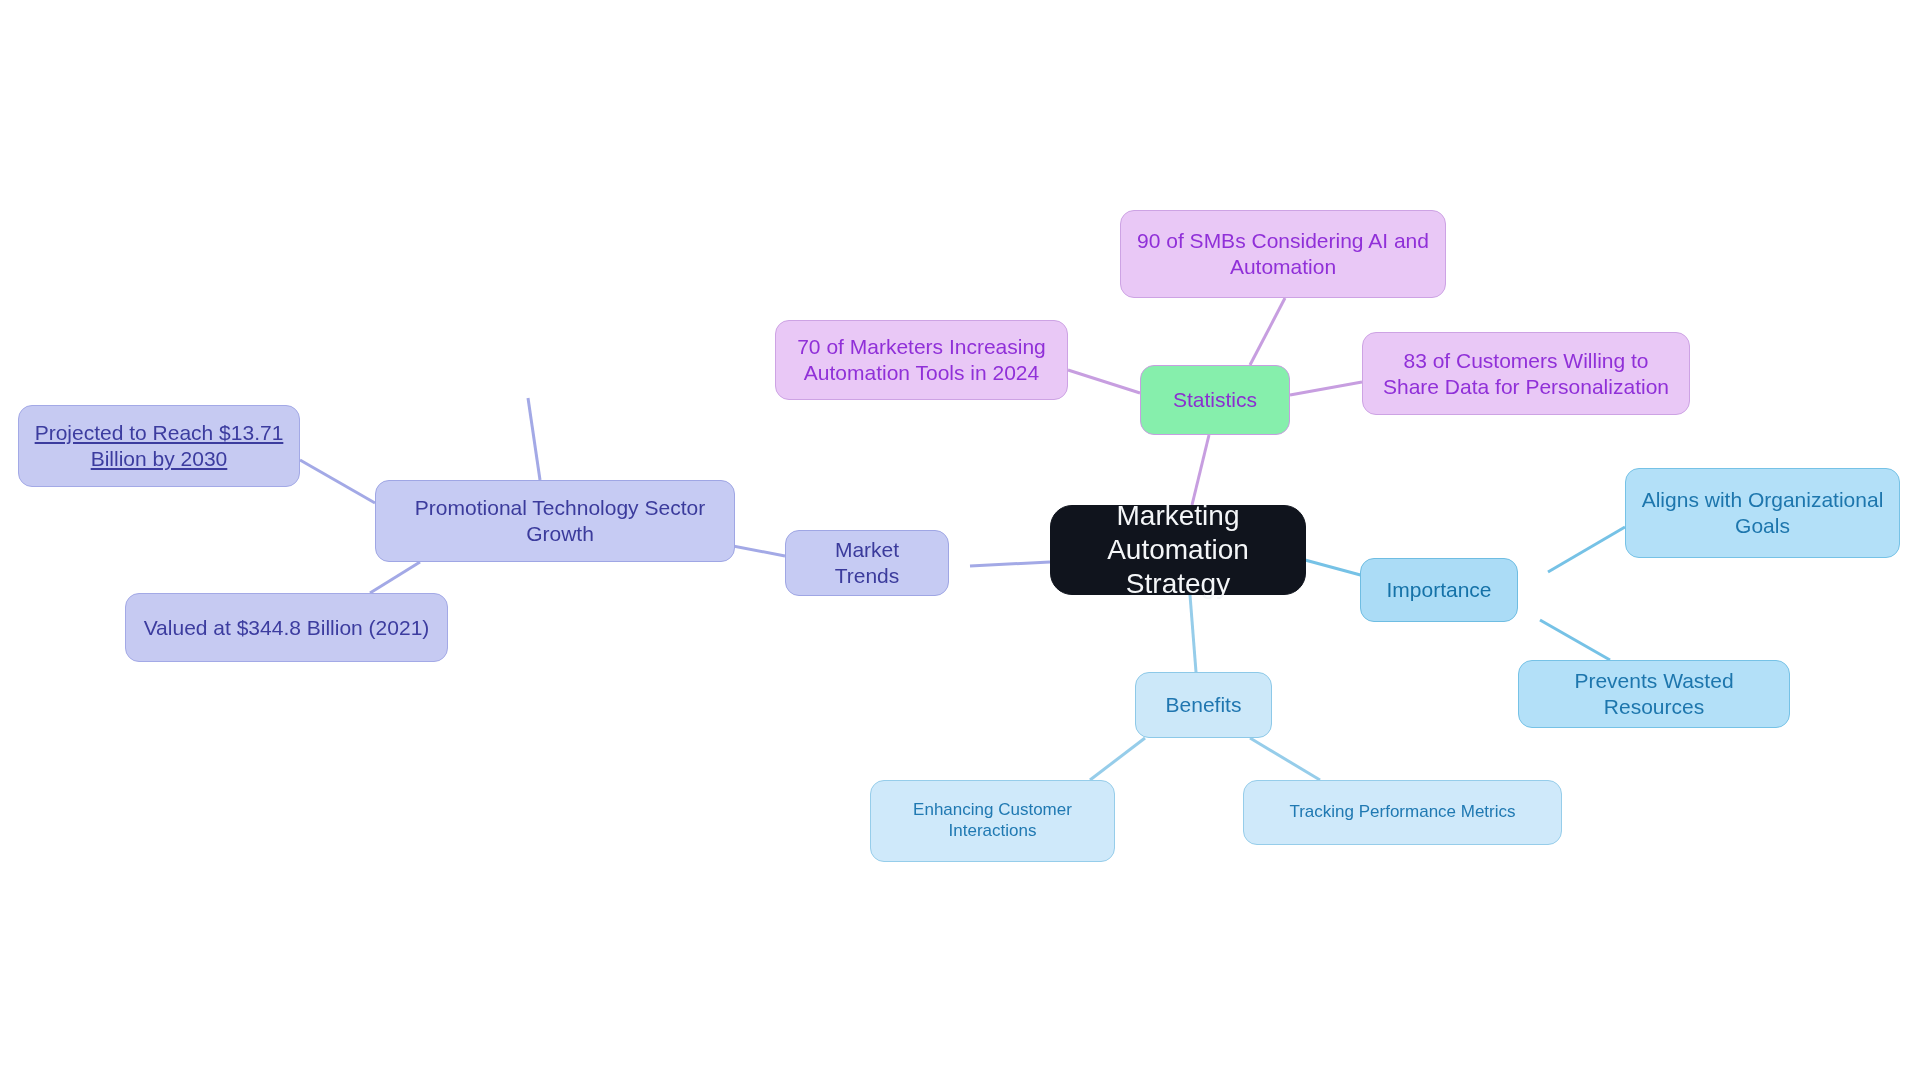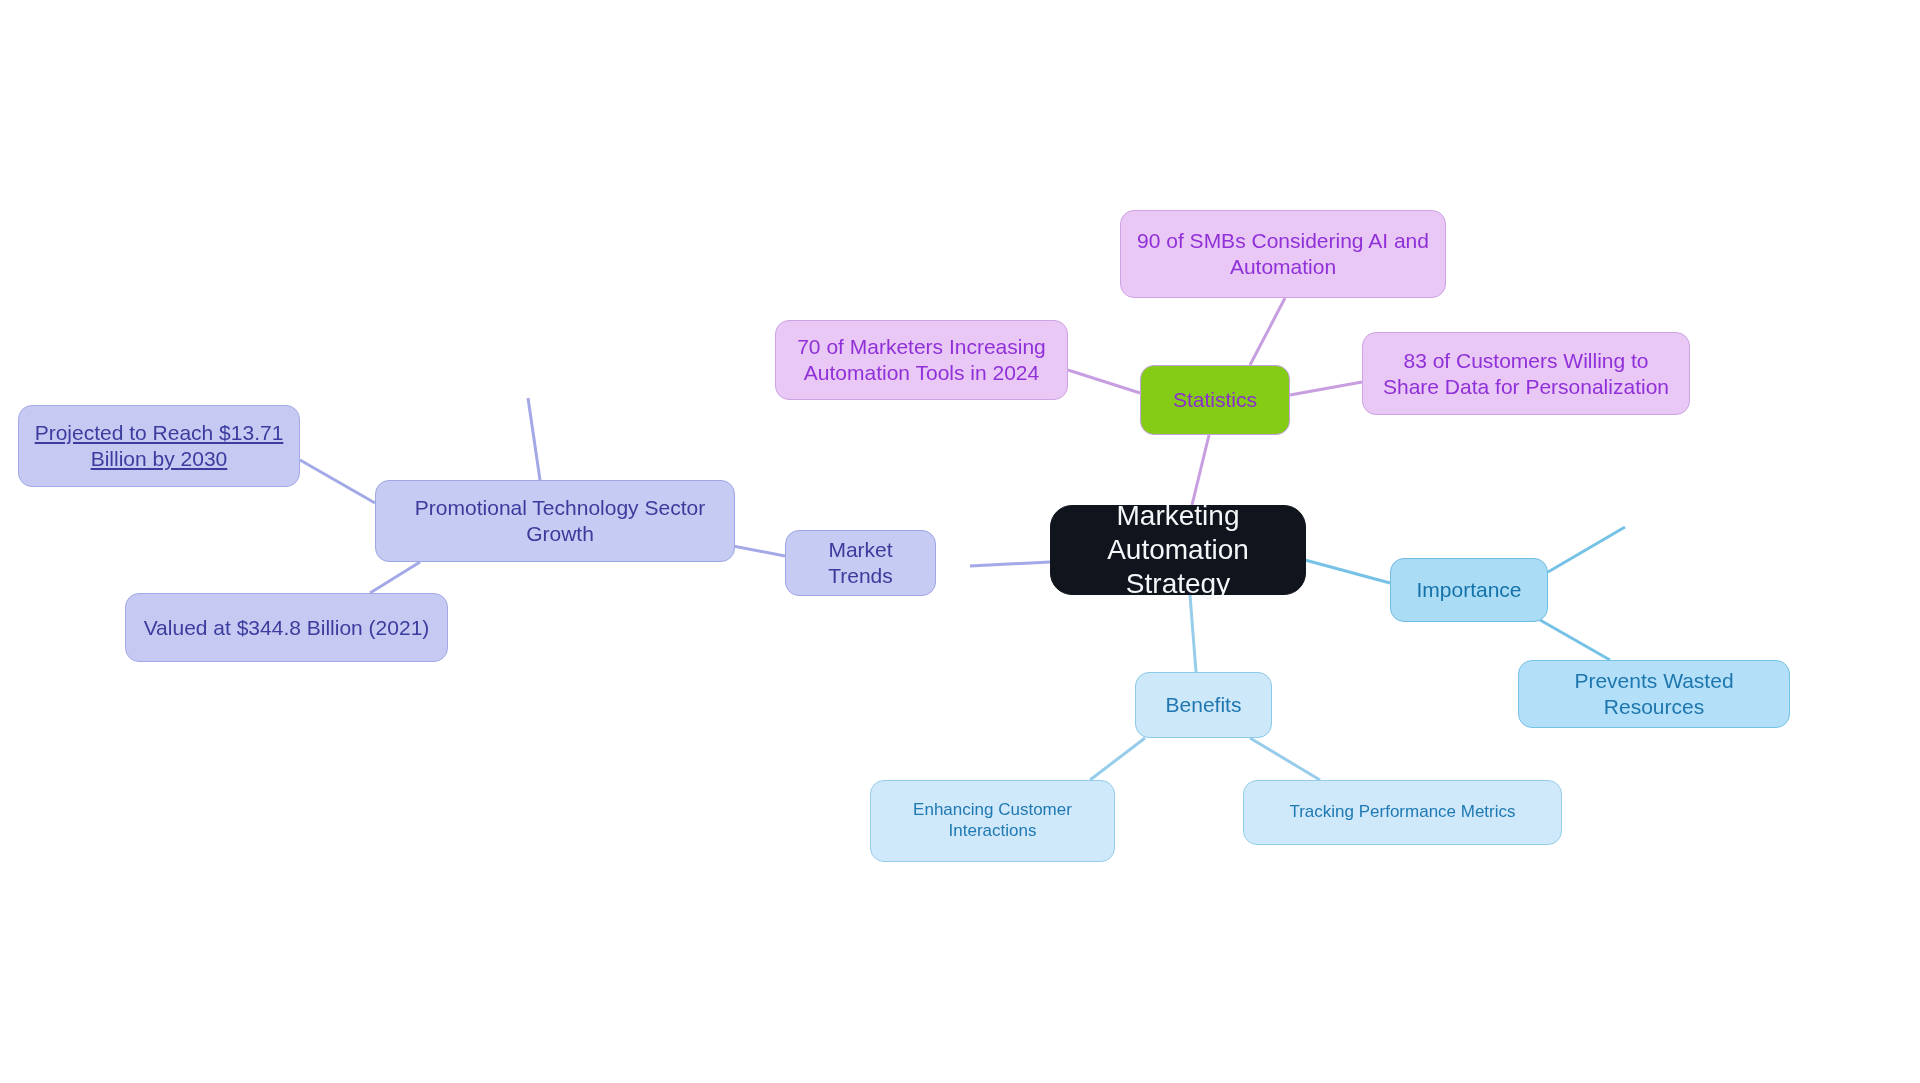--- a/index.html
+++ b/index.html
@@ -42,21 +42,21 @@
     white-space: pre-line;
   }
   .node.root {
     background: #10141d;
     border-color: #10141d;
     color: #f4f6f8;
     font-size: 28px;
     border-radius: 22px;
   }
   .node.branch-purple {
-    background: #84cc16;
+    background: #86efac;
     border-color: #c79ee0;
     color: #8b2fd0;
     font-size: 21px;
   }
   .node.leaf-purple {
     background: #e9c8f6;
     border-color: #cda3e4;
     color: #9030d8;
     font-size: 21px;
   }
@@ -142,33 +142,35 @@
 
   <div class="node leaf-purple" style="left:1120px; top:210px; width:326px; height:88px;">90 of SMBs Considering AI and
 Automation</div>
 
   <div class="node leaf-purple" style="left:775px; top:320px; width:293px; height:80px;">70 of Marketers Increasing
 Automation Tools in 2024</div>
 
   <div class="node leaf-purple" style="left:1362px; top:332px; width:328px; height:83px;">83 of Customers Willing to
 Share Data for Personalization</div>
 
-  <div class="node branch-periwinkle" style="left:785px; top:530px; width:151px; height:66px;">Market Trends</div>
+  <div class="node branch-periwinkle" style="left:785px; top:530px; width:164px; height:66px;">Market Trends</div>
 
   <div class="node branch-periwinkle" style="left:375px; top:480px; width:360px; height:82px;padding-left:24px;">Promotional Technology Sector
 Growth</div>
 
 
   <div class="node leaf-periwinkle" style="left:18px; top:405px; width:282px; height:82px;text-decoration:underline;">Projected to Reach $13.71
 Billion by 2030</div>
 
   <div class="node leaf-periwinkle" style="left:125px; top:593px; width:323px; height:69px;">Valued at $344.8 Billion (2021)</div>
 
-  <div class="node branch-skyblue" style="left:1390px; top:558px; width:158px; height:64px;">Importance</div>
+  <div class="node branch-skyblue" style="left:1360px; top:558px; width:158px; height:64px;">Importance</div>
 
+  <div class="node leaf-skyblue" style="left:1625px; top:468px; width:275px; height:90px;">Aligns with Organizational
+Goals</div>
 
   <div class="node leaf-skyblue" style="left:1518px; top:660px; width:272px; height:68px;">Prevents Wasted Resources</div>
 
   <div class="node branch-paleblue" style="left:1135px; top:672px; width:137px; height:66px;">Benefits</div>
 
   <div class="node leaf-paleblue" style="left:870px; top:780px; width:245px; height:82px;">Enhancing Customer
 Interactions</div>
 
   <div class="node leaf-paleblue" style="left:1243px; top:780px; width:319px; height:65px;">Tracking Performance Metrics</div>
 

